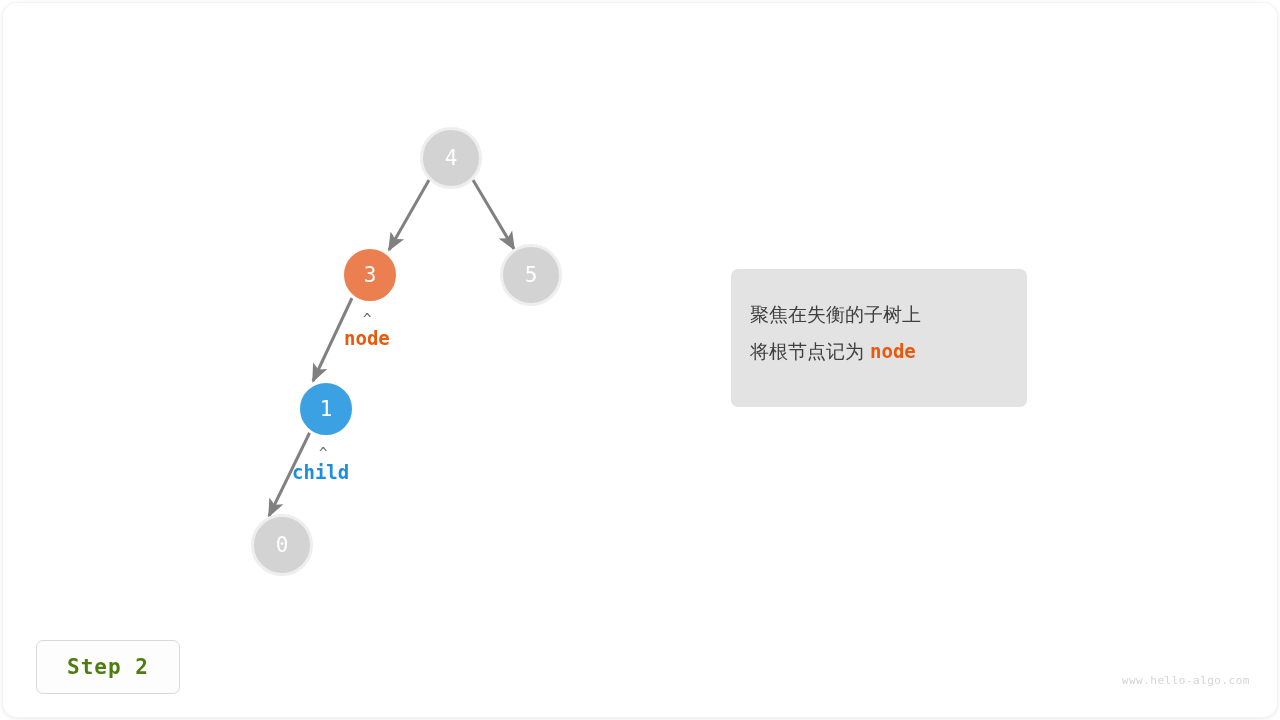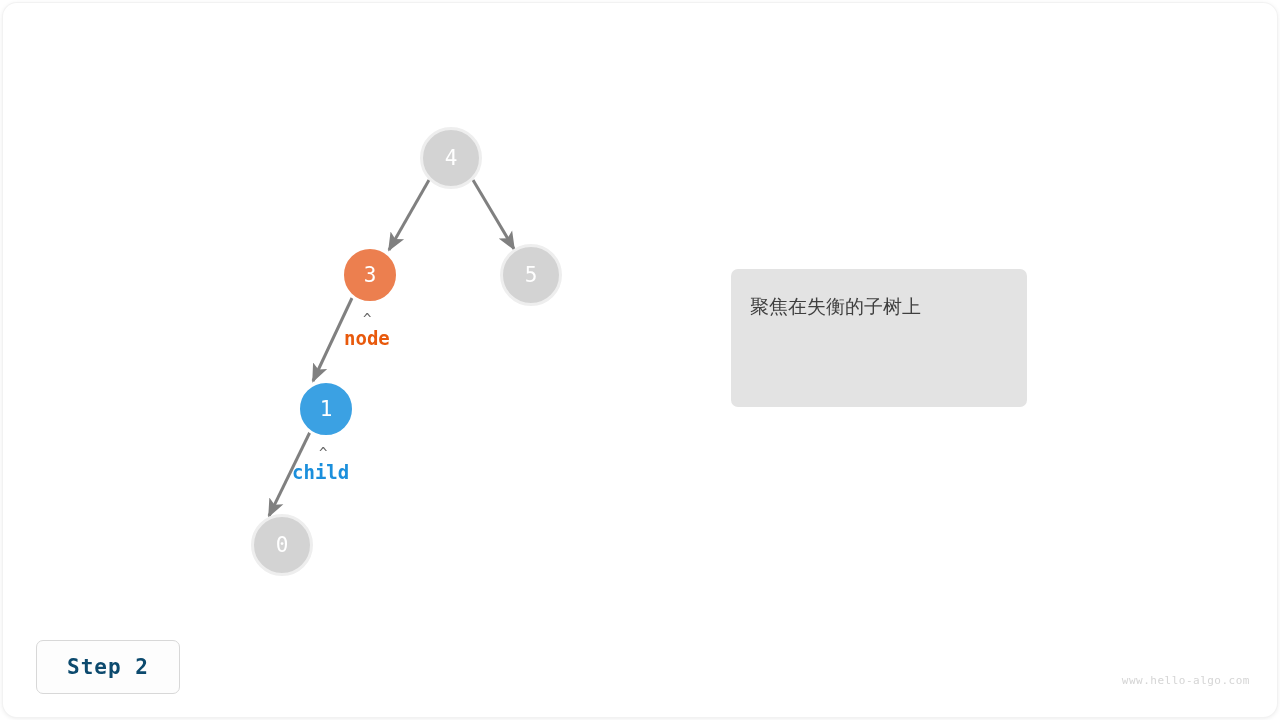--- a/index.html
+++ b/index.html
@@ -72,21 +72,21 @@
   
   #note-box {
     position: absolute;
     left: 731px;
     top: 269px;
     width: 296px;
     height: 138px;
     background: #e3e3e3;
     border-radius: 7px;
     box-sizing: border-box;
-    padding: 20px 0 0 19px;
+    padding: 28px 0 0 19px;
   }
   .note-line {
     font-family: "Liberation Sans", "DejaVu Sans", sans-serif;
     font-size: 19px;
     color: #3f3f3f;
     line-height: 36px;
     white-space: nowrap;
   }
   .note-line .mono-or,
   .note-line .mono-bl {
@@ -110,21 +110,21 @@
     background: #fdfdfd;
     display: flex;
     align-items: center;
     justify-content: center;
     box-sizing: border-box;
   }
   #step-badge span {
     font-family: "DejaVu Sans Mono", "Liberation Mono", monospace;
     font-weight: bold;
     font-size: 21px;
-    color: #0c4a6e;
+    color: #4d7c0f;
     letter-spacing: 1px;
   }
 
   
   #watermark {
     position: absolute;
     right: 30px;
     top: 674px;
     font-family: "DejaVu Sans Mono", "Liberation Mono", monospace;
     font-size: 11px;
@@ -178,20 +178,23 @@
   <div class="ptr-caret" style="left:363px; top:312px;">^</div>
   <div class="ptr-label ptr-node" style="left:344px; top:329px;">node</div>
 
   <div class="ptr-caret" style="left:319px; top:446px;">^</div>
   <div class="ptr-label ptr-child" style="left:292px; top:463px;">child</div>
 
   <div id="note-box">
     <div class="note-line">
       <span>聚焦在失衡的子树上</span>
     </div>
+    <div class="note-line">
+      <span>将根节点记为</span><span class="mono-or">node</span>
+    </div>
   </div>
 
   <div id="step-badge">
     <span>Step 2</span>
   </div>
 
   <div id="watermark">www.hello-algo.com</div>
 
 </div>
 

